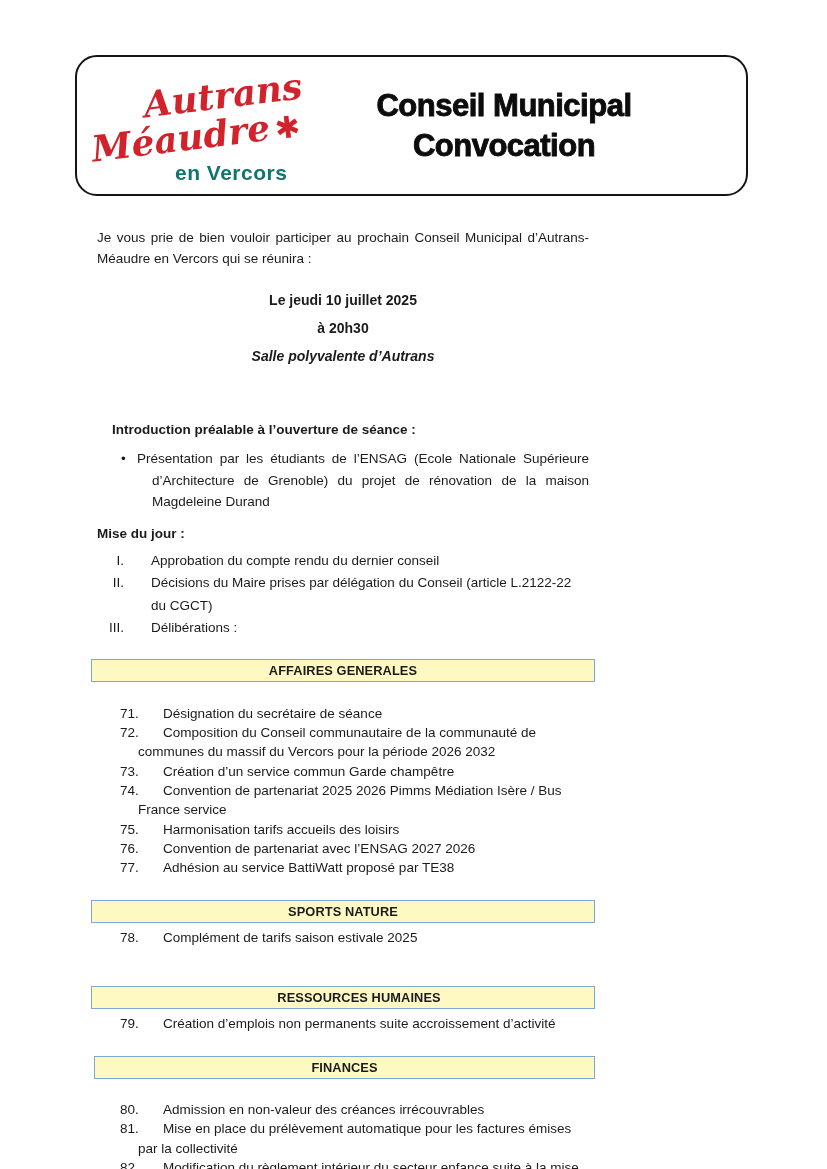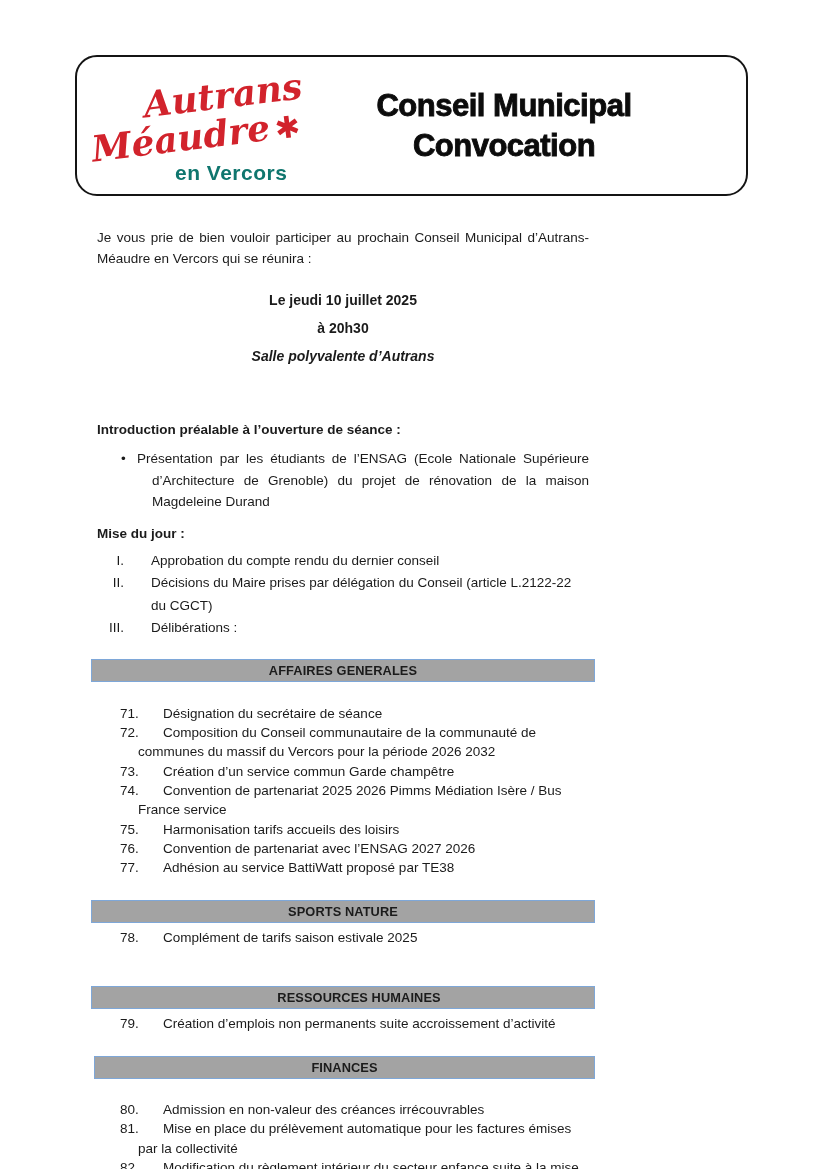--- a/index.html
+++ b/index.html
@@ -43,34 +43,34 @@
     letter-spacing:-0.5px;
     -webkit-text-stroke:0.9px #0c0c0c;
   }
   
   .content{position:absolute;top:196px;left:0;width:685px;padding:0 96px 0 97px;box-sizing:border-box;font-size:13.5px;}
   .p-intro{margin-top:31px;line-height:21px;text-align:justify;}
   .date-block{margin-top:17px;text-align:center;}
   .date-line{font-size:14px;font-weight:700;line-height:28px;}
   .date-line.it{font-style:italic;}
   .h-bold{font-weight:700;}
-  .h-intro{margin-top:52px;}
+  .h-intro{margin-top:52px;margin-left:15px;}
   .bullet-item{
     margin-top:11px;padding-left:55px;text-indent:-31px;
     text-align:justify;line-height:21.5px;
   }
   .bullet-glyph{display:inline-block;width:10px;margin-right:6px;text-indent:0;}
   .h-ordre{margin-top:13px;}
   .roman-list{margin-top:9px;}
   .roman-item{padding-left:54px;text-indent:-47px;line-height:22.6px;}
   .roman-num{display:inline-block;width:20px;text-align:right;margin-right:27px;text-indent:0;}
   .section-box{
     margin:0 -6px;height:21px;border:1px solid #7ea7d8;
     display:flex;align-items:center;justify-content:center;
-    font-weight:700;font-size:12.8px;letter-spacing:0.1px;background:#a3a3a3;
+    font-weight:700;font-size:12.8px;letter-spacing:0.1px;background:#fef9c3;
   }
   .box-affaires{margin-top:19px;}
   .box-sports{margin-top:22px;}
   .box-rh{margin-top:39px;padding-left:32px;}
   .box-finances{margin-top:23px;margin-left:-3px;}
   .items{margin-top:22px;}
   .items.tight{margin-top:5px;}
   .items.fin{margin-top:21px;}
   .agenda-item{padding-left:41px;text-indent:-18px;line-height:19.3px;}
   .item-num{display:inline-block;width:17px;margin-right:26px;text-indent:0;}

